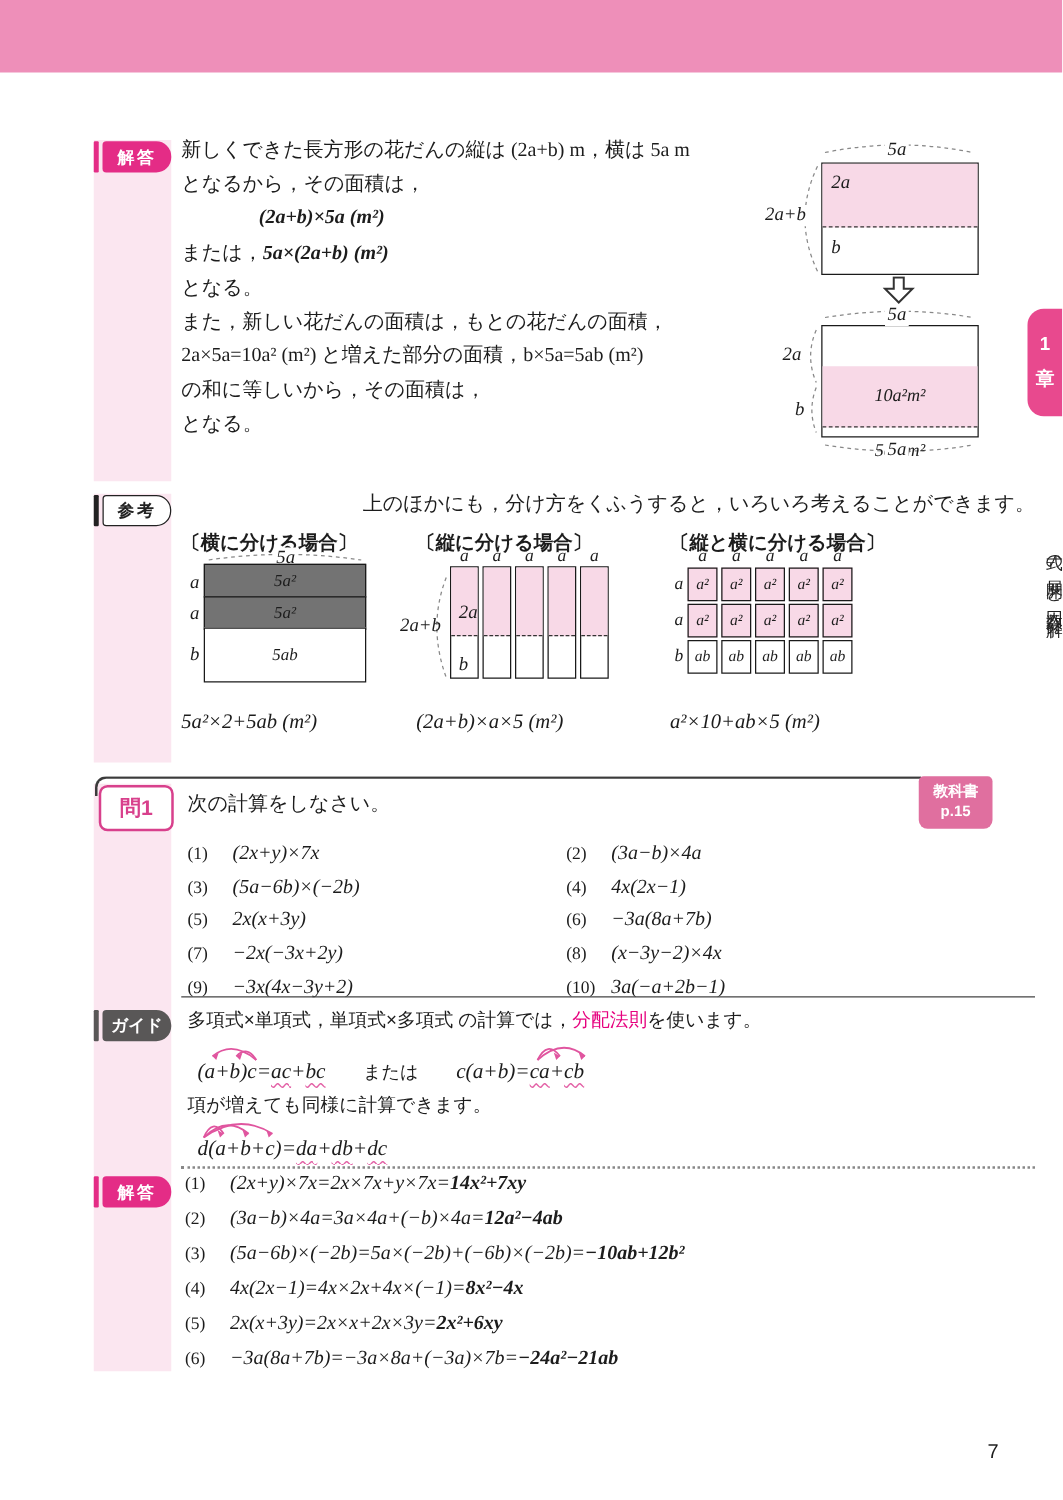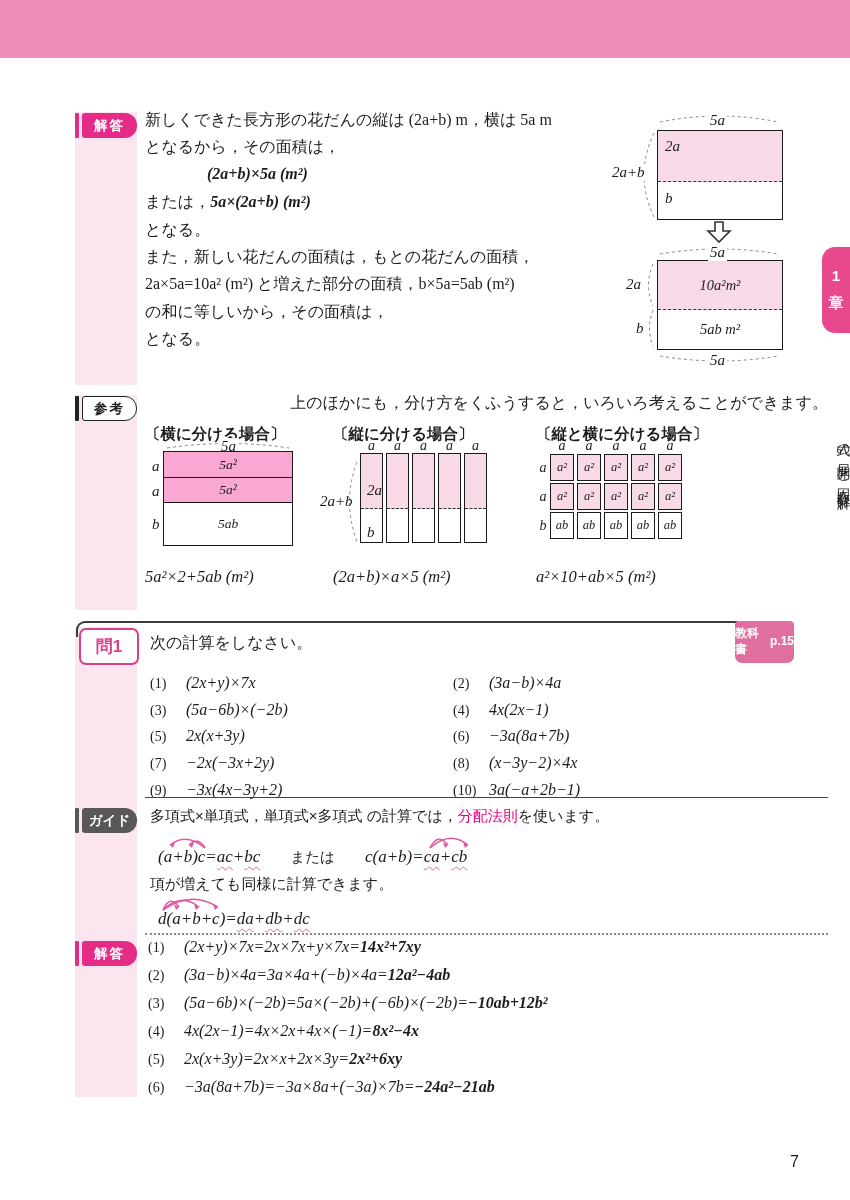--- a/index.html
+++ b/index.html
@@ -48,35 +48,35 @@
   .aline .ln-bold{font-weight:bold;}
 
   
   .diagA{left:608px;top:106px;width:200px;height:138px;}
   .diagB{left:608px;top:244px;width:200px;height:128px;}
   .drect{position:absolute;border:1.7px solid #1a1a1a;background:#fff;}
   .dpink{background:#f8d9e7;border-bottom:1.5px dashed #333;}
   .dlabel{position:absolute;font-size:15px;font-style:italic;background:#fff;padding:0 2px;line-height:1.1;}
   .dlabel.nobg{background:transparent;}
   .dcenter{position:absolute;display:flex;align-items:center;justify-content:center;
-           font-size:14.5px;font-style:italic;}
+           font-size:14.5px;font-style:italic;margin-top:32px;}
   .darc{position:absolute;left:0;top:0;}
 
   .downarrow{left:706px;top:221px;width:26px;height:23px;}
 
   
   .refintro{left:148px;top:393px;width:680px;font-size:16px;text-align:right;}
   .refcap{top:424px;font-size:15.5px;font-weight:bold;}
   .refformula{top:567px;font-size:16.5px;}
 
   .d1{left:145px;top:438px;width:165px;height:122px;}
   .d1rows{position:absolute;left:18px;top:15px;width:130px;}
   .d1row{border:1.6px solid #1a1a1a;margin-top:-1.6px;display:flex;align-items:center;
          justify-content:center;font-size:13.5px;font-style:italic;background:#fff;}
-  .d1row.pink{background:#f9a8d4;}
+  .d1row.pink{background:#737373;}
   .d1row.row-a{height:25px;}
   .d1row.row-b{height:42px;}
 
   .d2{left:318px;top:438px;width:180px;height:122px;}
   .d2cols{position:absolute;left:42px;top:0;display:flex;gap:3px;}
   .d2col{display:flex;flex-direction:column;align-items:center;width:23px;}
   .d2label{font-size:14px;font-style:italic;height:15px;line-height:15px;}
   .d2rect{width:23px;height:90px;border:1.6px solid #1a1a1a;background:#fff;box-sizing:border-box;}
   .d2pink{height:54px;background:#f8d9e7;border-bottom:1.4px dashed #333;}
 
@@ -90,21 +90,21 @@
           justify-content:center;font-size:12.5px;font-style:italic;background:#fff;box-sizing:border-box;}
   .d3r1 .d3cell,.d3r2 .d3cell{background:#f8d9e7;justify-content:center;}
 
   
   .q1line{left:76px;top:621px;width:659px;height:14px;border-top:2px solid #3b3b3b;
           border-left:2px solid #3b3b3b;border-top-left-radius:9px;}
   .qbadge{left:79px;top:628px;width:56px;height:33px;background:#fff;border:2.5px solid #d8408c;
           border-radius:7px;color:#d8408c;display:flex;align-items:center;justify-content:center;
           font-family:"Liberation Sans","DejaVu Sans",sans-serif;font-weight:bold;font-size:17px;}
   .tbbadge{left:735px;top:621px;width:59px;height:42px;background:#e06f9f;border-radius:4px 4px 7px 7px;
-           color:#fff;display:flex;align-items:center;justify-content:center;
+           color:#fff;display:flex;flex-direction:column;align-items:center;justify-content:center;
            font-family:"Liberation Sans","DejaVu Sans",sans-serif;font-weight:bold;font-size:12px;line-height:1.3;}
   .qprompt{left:150px;top:633px;font-size:16px;}
   .problems{left:150px;top:659px;width:600px;display:grid;grid-template-columns:303px auto;}
   .prob{display:flex;align-items:baseline;height:26.7px;white-space:nowrap;}
   .prob .pnum{width:36px;font-size:14px;flex:none;}
   .prob .pexpr{font-size:16px;margin-top:15px;}
 
   .sep{left:145px;top:797px;width:683px;border-top:1.4px solid #444;}
   .dotted{left:145px;top:933px;width:683px;border-top:2px dotted #888;}
 

